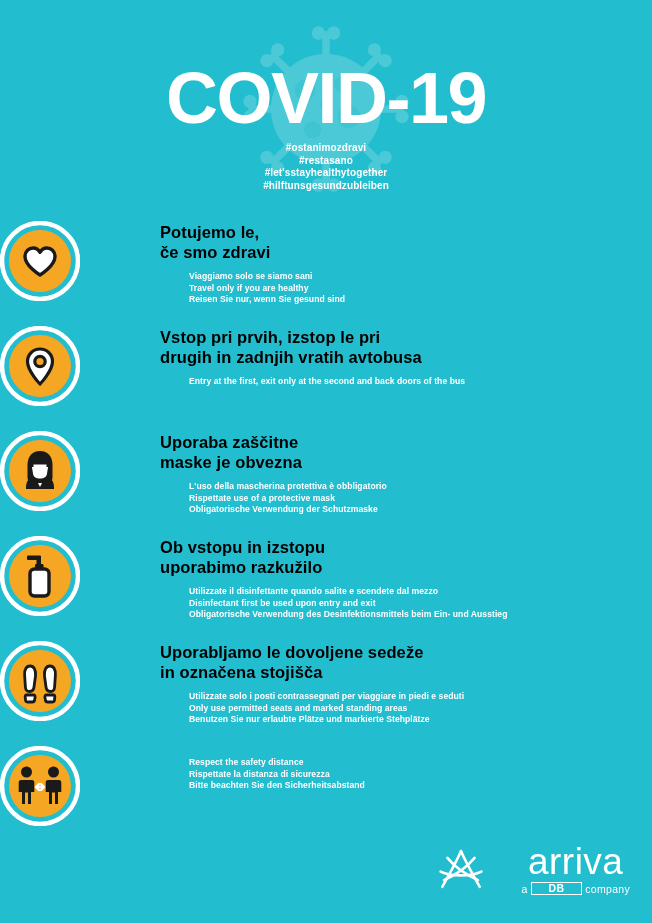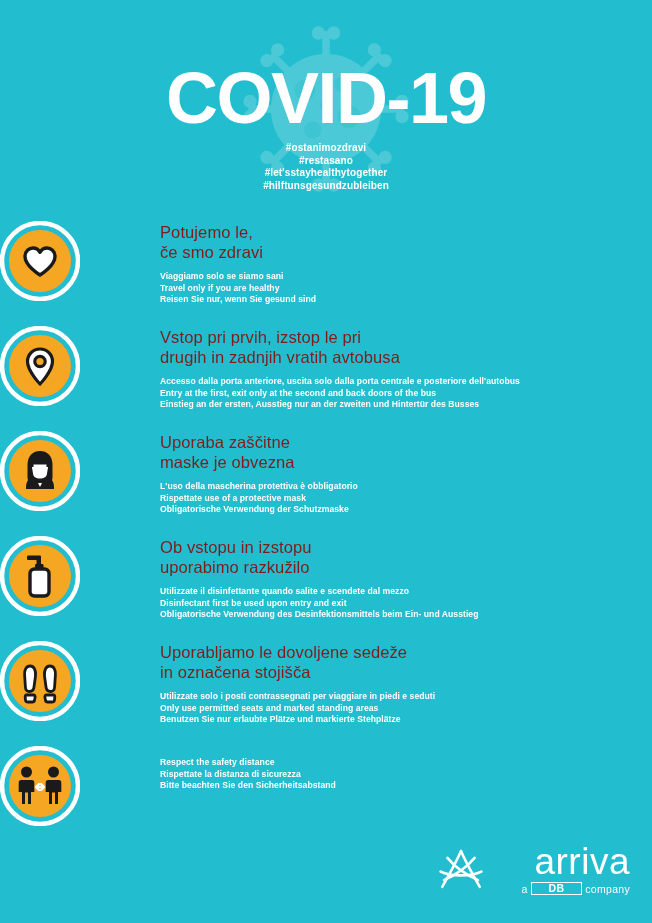--- a/index.html
+++ b/index.html
@@ -61,46 +61,46 @@
     padding-left:68px;
   }
   .icon-wrap {
     position:absolute;
     left:0; top:6px;
     width:80px; height:80px;
   }
   .icon-wrap svg { display:block; width:80px; height:80px; }
   .sec-body { padding-left:92px; padding-top:8px; }
   .sec-title {
-    color:#7f1d1d;
+    color:#000000;
     font-size:16.5px;
-    font-weight:normal;
+    font-weight:bold;
     line-height:19.5px;
     letter-spacing:0.1px;
     white-space:pre-line;
   }
-  .sec-subs { margin-top:9px; }
+  .sec-subs { margin-top:9px;margin-left:29px; }
   .sec-sub {
     color:#ffffff;
     font-size:8.6px;
     line-height:11.6px;
     font-weight:bold;
     letter-spacing:0.05px;
   }
 
   
   .footer {
     position:absolute;
     right:22px; bottom:28px;
     display:flex;
     align-items:center;
     gap:10px;
   }
   .logo-mark { width:52px; height:46px; }
-  .logo-text { display:flex; flex-direction:column; align-items:flex-end;margin-left:24px; }
+  .logo-text { display:flex; flex-direction:column; align-items:center;margin-left:24px; }
   .logo-word {
     color:#ffffff;
     font-size:37px;
     font-weight:normal;
     letter-spacing:0.5px;
     line-height:38px;
   }
   .logo-tag {
     display:flex; align-items:center; gap:3px;
     margin-top:1px;
@@ -214,23 +214,21 @@
           <circle cx="40" cy="40" r="38" fill="none" stroke="#ffffff" stroke-width="4.5"></circle>
           <circle cx="40" cy="40" r="31" fill="#f5a623"></circle>
           <path d="M40 23 C33 23 27.5 28.5 27.5 35.5 C27.5 45 40 58 40 58 C40 58 52.5 45 52.5 35.5 C52.5 28.5 47 23 40 23 Z" fill="#ffffff" stroke="#1a1a1a" stroke-width="3.2" stroke-linejoin="round"></path>
           <circle cx="40" cy="35.5" r="5.2" fill="#f5a623" stroke="#1a1a1a" stroke-width="3.2"></circle>
         </svg>
       </div>
       <div class="sec-body">
         <div class="sec-title">Vstop pri prvih, izstop le pri
 drugih in zadnjih vratih avtobusa</div>
         <div class="sec-subs">
-          <div class="sec-sub">Accesso dalla porta anteriore, uscita solo dalla porta centrale e posteriore dell'autobus</div>
           <div class="sec-sub">Entry at the first, exit only at the second and back doors of the bus</div>
-          <div class="sec-sub">Einstieg an der ersten, Ausstieg nur an der zweiten und Hintertür des Busses</div>
         </div>
       </div>
     </div>
 
     <div class="section">
       <div class="icon-wrap">
         <svg viewBox="0 0 80 80">
           <circle cx="40" cy="40" r="38" fill="none" stroke="#ffffff" stroke-width="4.5"></circle>
           <circle cx="40" cy="40" r="31" fill="#f5a623"></circle>
           <path d="M26 56 C26 48 32 44 40 44 C48 44 54 48 54 56 L54 58 L26 58 Z" fill="#1a1a1a"></path>

